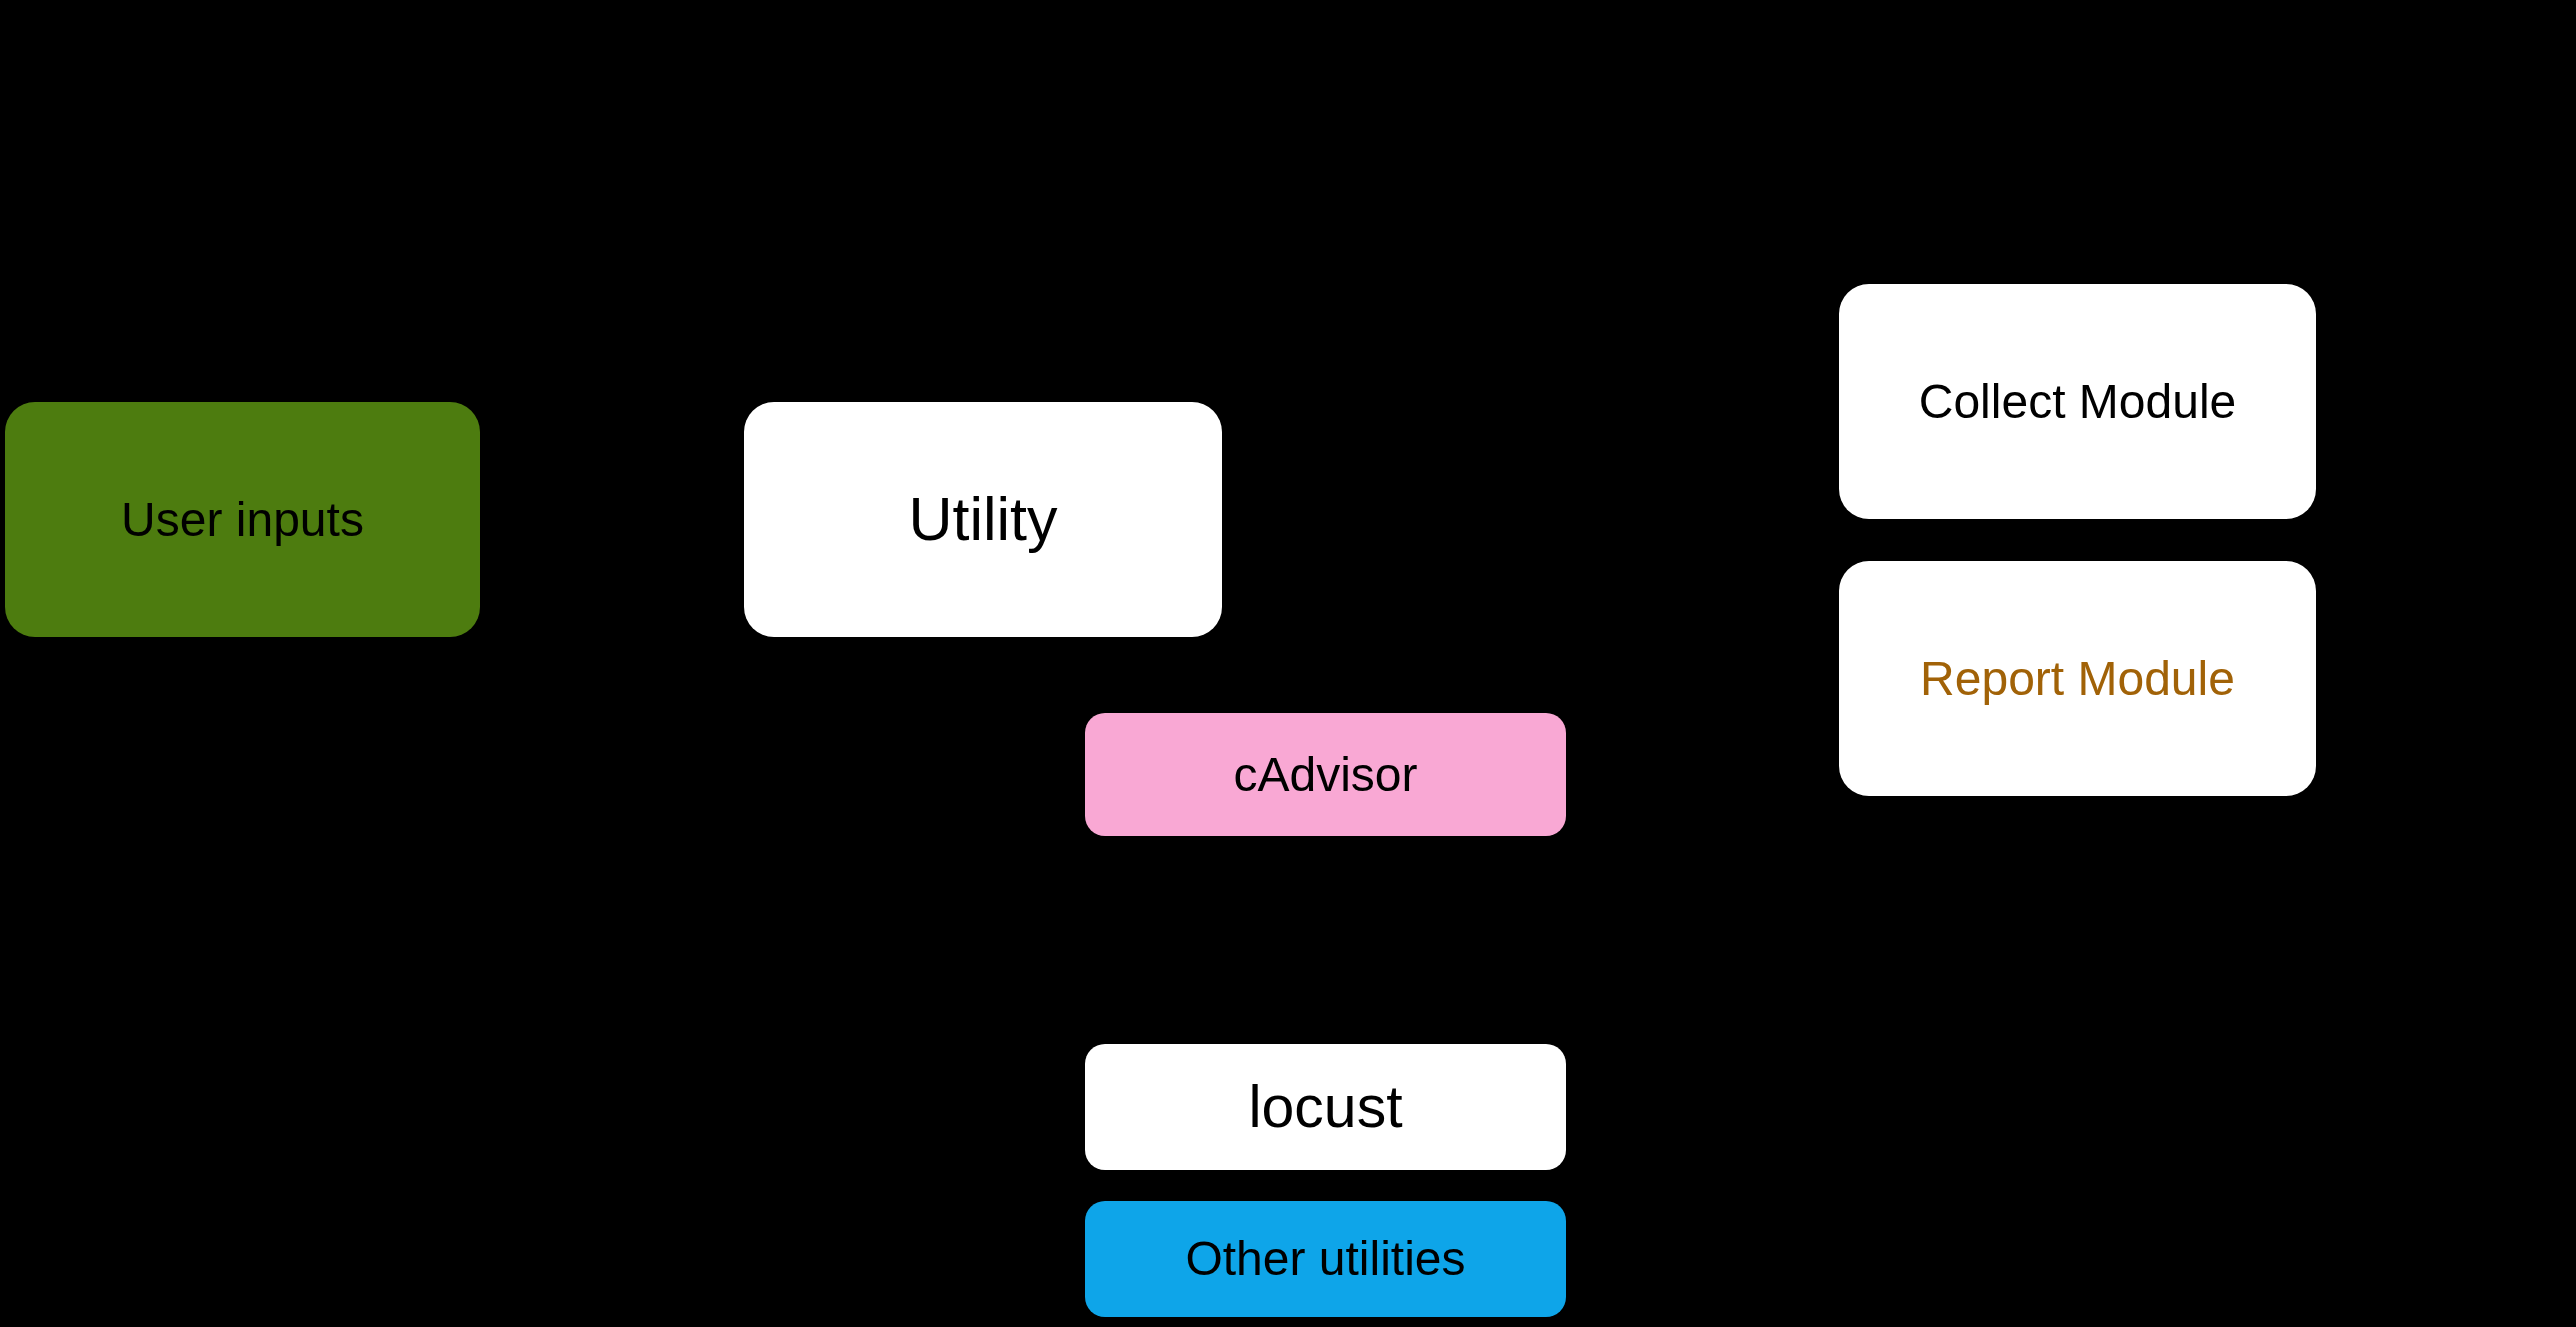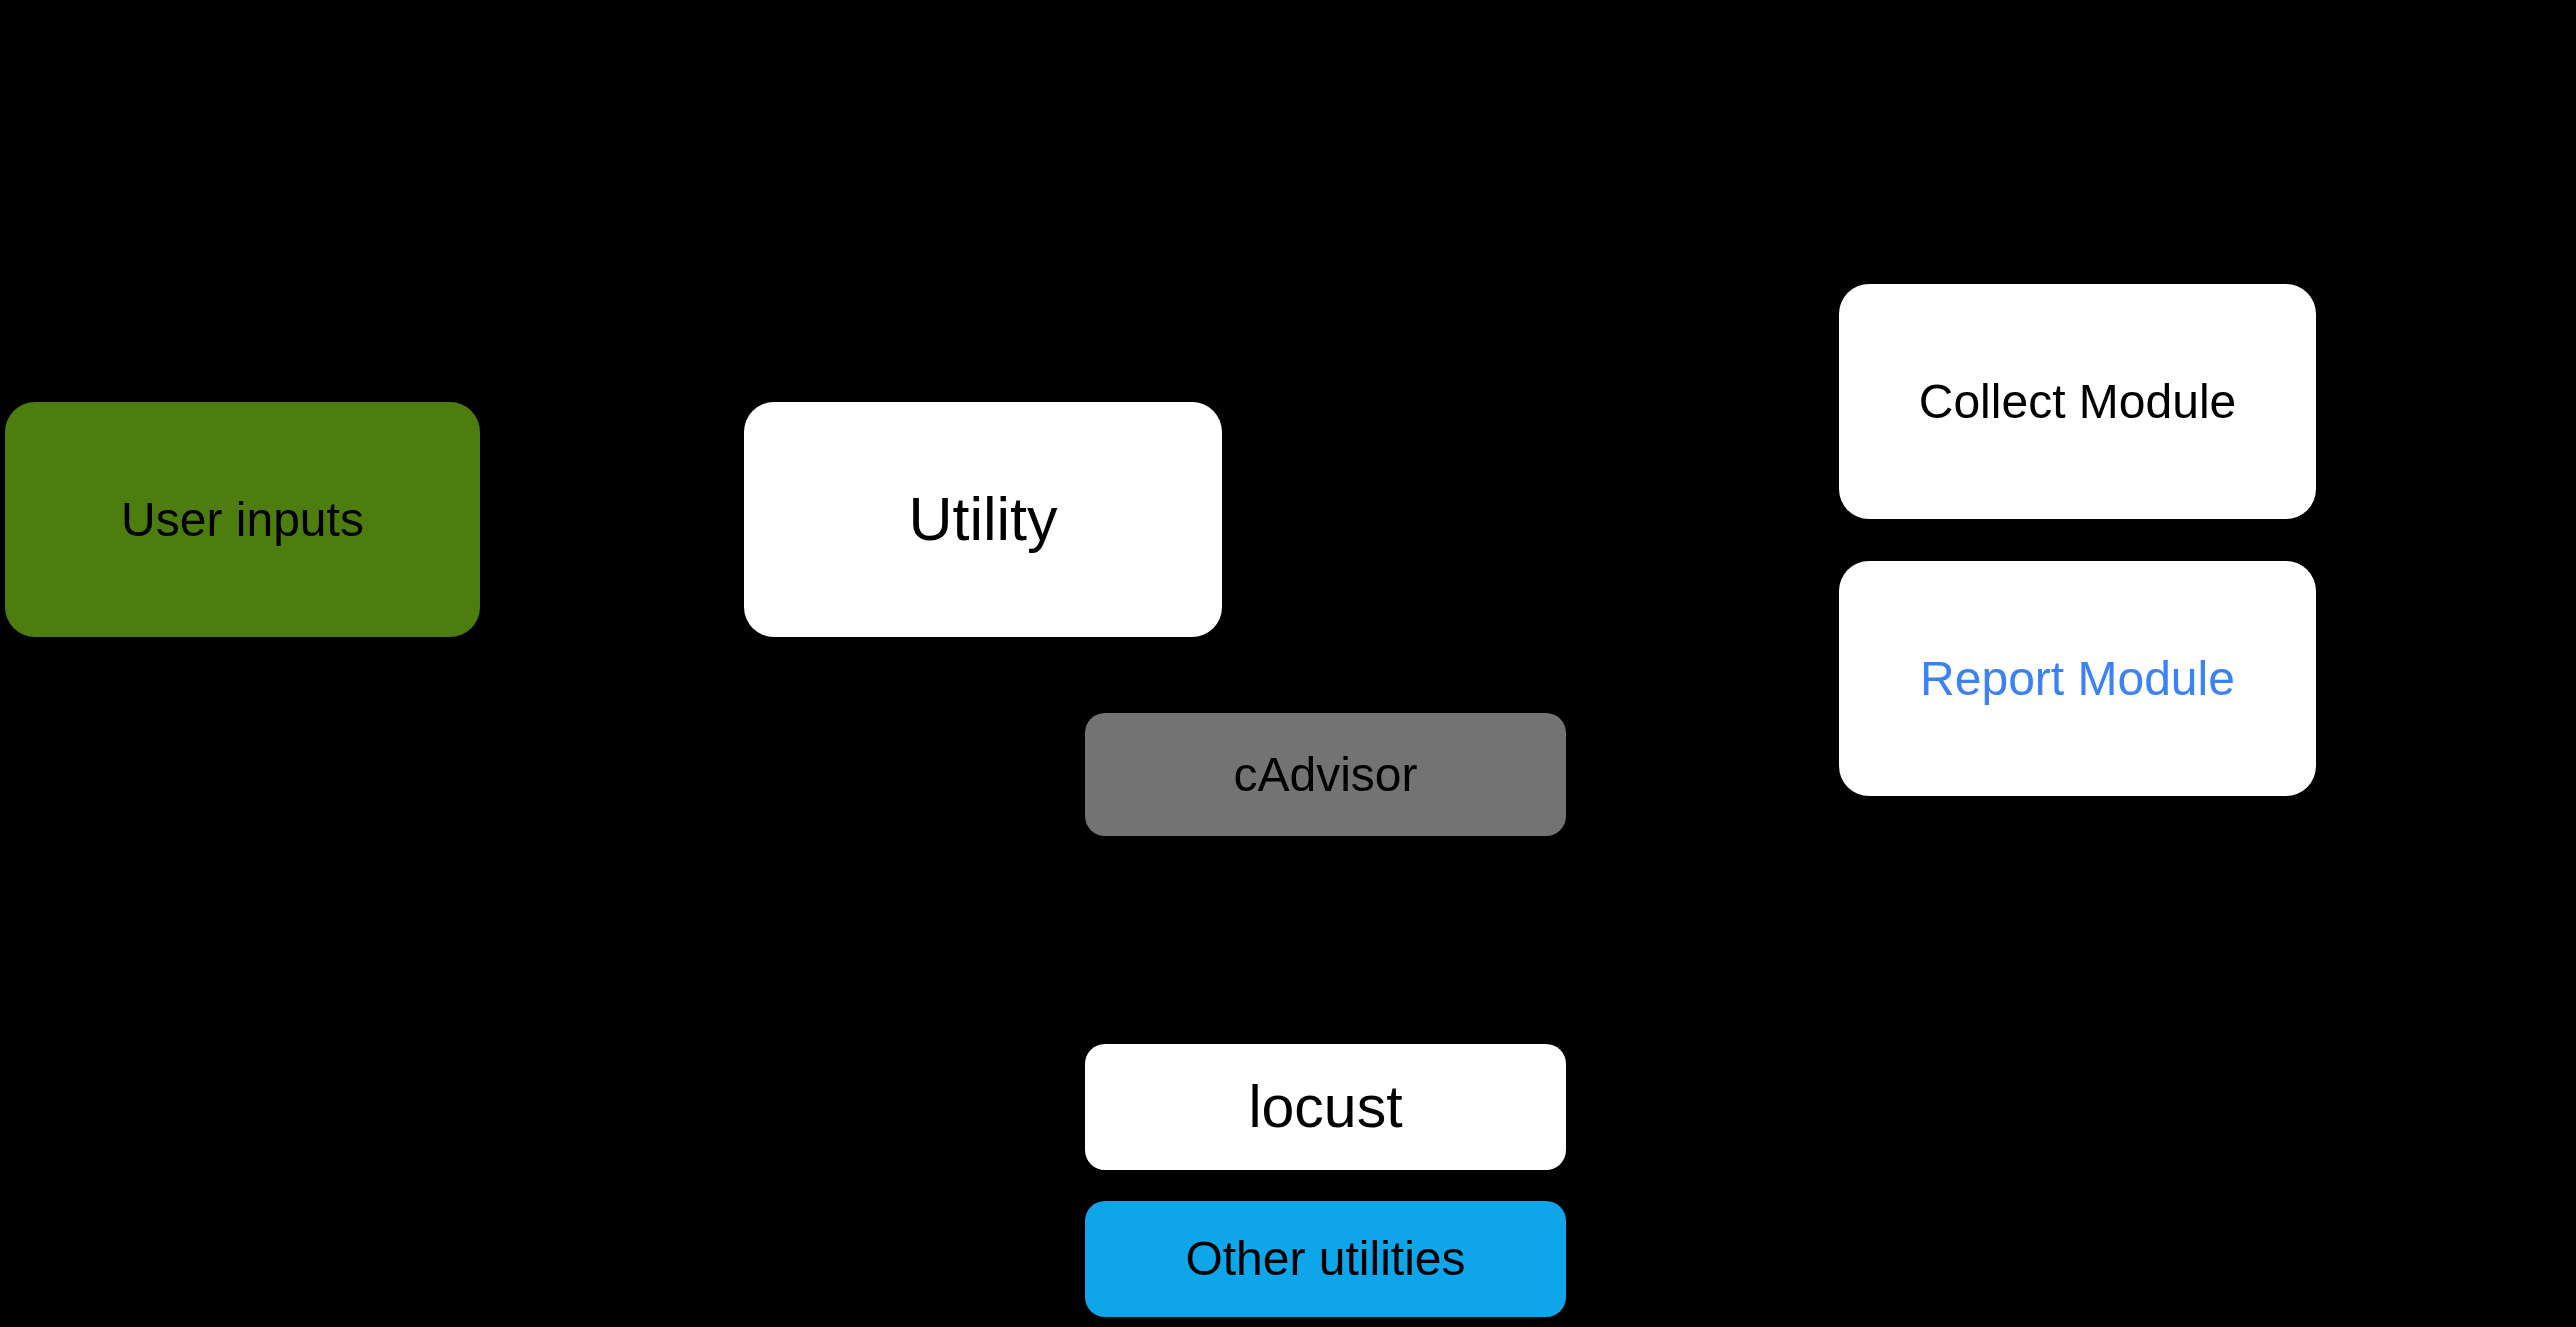--- a/index.html
+++ b/index.html
@@ -38,23 +38,23 @@
     <div class="node large" style="left: 5px; top: 402px; width: 475px; height: 235px; background: #4d7c0f; font-size: 48px;">
       <span style="color: rgb(0, 0, 0);">User inputs</span>
     </div>
     <div class="node large" style="left: 744px; top: 402px; width: 478px; height: 235px; background: rgb(255, 255, 255); font-size: 61px;">
       <span style="color: rgb(0, 0, 0);">Utility</span>
     </div>
     <div class="node large" style="left: 1839px; top: 284px; width: 477px; height: 235px; background: rgb(255, 255, 255); font-size: 48px;">
       <span style="color: rgb(0, 0, 0);">Collect Module</span>
     </div>
     <div class="node large" style="left: 1839px; top: 561px; width: 477px; height: 235px; background: rgb(255, 255, 255); font-size: 48px;">
-      <span style="color: #3b82f6;">Report Module</span>
+      <span style="color: #a16207;">Report Module</span>
     </div>
-    <div class="node small" style="left: 1085px; top: 713px; width: 481px; height: 123px; background: #737373; font-size: 48px;">
+    <div class="node small" style="left: 1085px; top: 713px; width: 481px; height: 123px; background: #f9a8d4; font-size: 48px;">
       <span style="color: rgb(0, 0, 0);">cAdvisor</span>
     </div>
     <div class="node small" style="left: 1085px; top: 1044px; width: 481px; height: 126px; background: rgb(255, 255, 255); font-size: 59px;">
       <span style="color: rgb(0, 0, 0);">locust</span>
     </div>
     <div class="node small" style="left: 1085px; top: 1201px; width: 481px; height: 116px; background: #0ea5e9; font-size: 48px;">
       <span style="color: rgb(0, 0, 0);">Other utilities</span>
     </div>
   </div>
 

